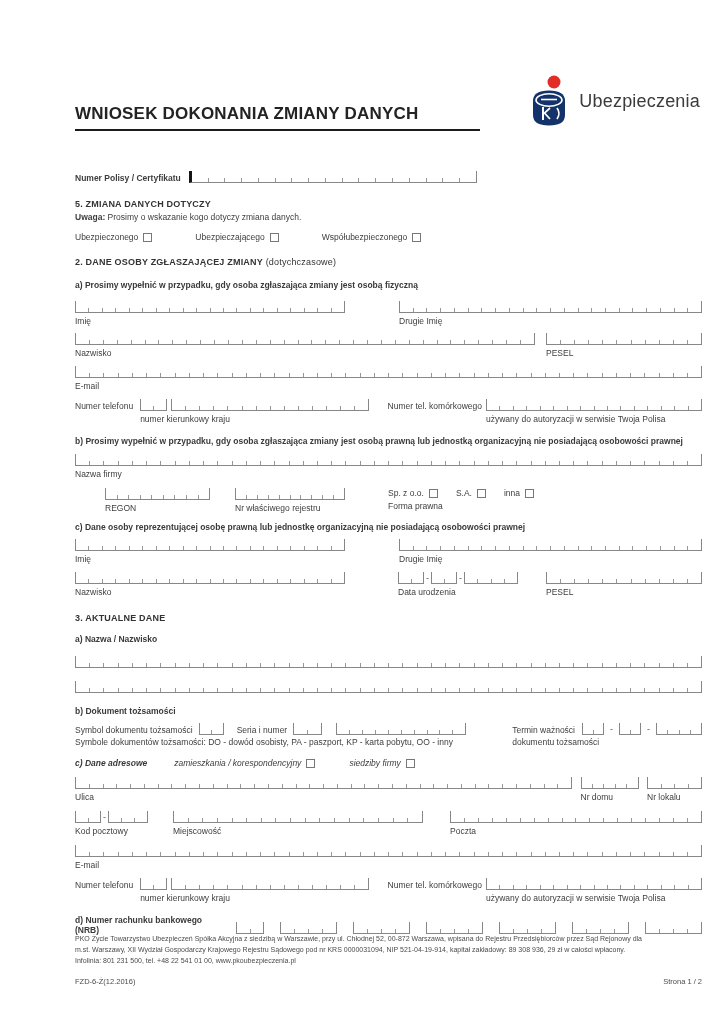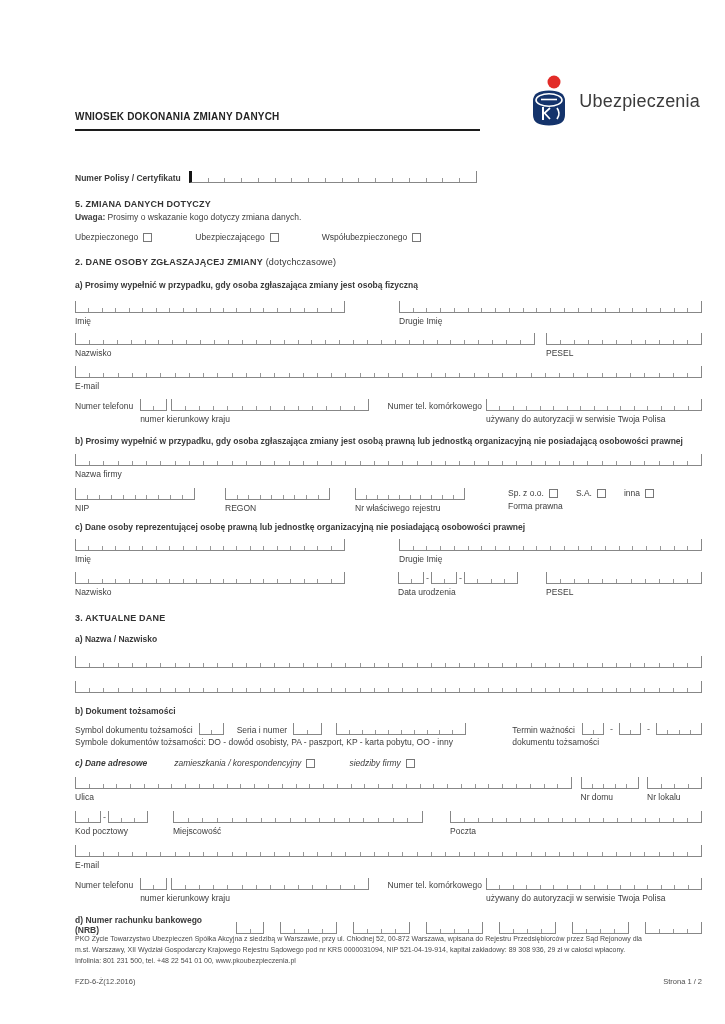--- a/index.html
+++ b/index.html
@@ -7,21 +7,21 @@
   }
   *{ box-sizing:border-box; margin:0; padding:0; }
   html,body{ background:#ffffff; }
   body{ font-family:"Liberation Sans","DejaVu Sans",sans-serif; color:var(--txt); }
   .page{ position:relative; width:725px; height:1024px; background:#fff; overflow:hidden; }
   .content{ position:absolute; left:75px; top:0; width:627px; }
 
   
   .header{ margin-top:74px; display:flex; justify-content:space-between; align-items:flex-end; }
   .title-wrap{ width:405px; border-bottom:2px solid #1c1c1c; padding-bottom:5px; }
-  .doc-title{ font-size:10px; font-weight:bold; color:#232323; letter-spacing:.2px; }
+  .doc-title{ font-size:17px; font-weight:bold; color:#232323; letter-spacing:.2px; }
   .logo{ display:flex; align-items:center; gap:9px; margin-bottom:3px; margin-right:2px; }
   .brand-text{ font-size:18px; color:#3b3b3b; letter-spacing:.2px; }
 
   
   .comb{ display:flex; align-items:flex-end; height:12px;
          border-left:1.2px solid var(--line); border-right:1.2px solid var(--line);
          border-bottom:1.3px solid var(--line); }
   .comb i{ flex:1 0 0; height:4.5px; border-right:1px solid var(--tick); }
   .comb i:last-child{ border-right:none; }
   .comb.start-bold{ border-left:3px solid #151515; }
@@ -374,35 +374,20 @@
           <i></i>
           <i></i>
           <i></i>
           <i></i>
           <i></i>
         </div>
       <span class="flabel">Nazwa firmy</span>
     </div>
 
     <div class="row" style="margin-top:9px;">
-      <div class="field" style="width:120px;">
-        <div class="comb">
-            <i></i>
-            <i></i>
-            <i></i>
-            <i></i>
-            <i></i>
-            <i></i>
-            <i></i>
-            <i></i>
-            <i></i>
-            <i></i>
-          </div>
-        <span class="flabel">NIP</span>
-      </div>
       <div class="field" style="width:105px; margin-left:30px;">
         <div class="comb">
             <i></i>
             <i></i>
             <i></i>
             <i></i>
             <i></i>
             <i></i>
             <i></i>
             <i></i>

